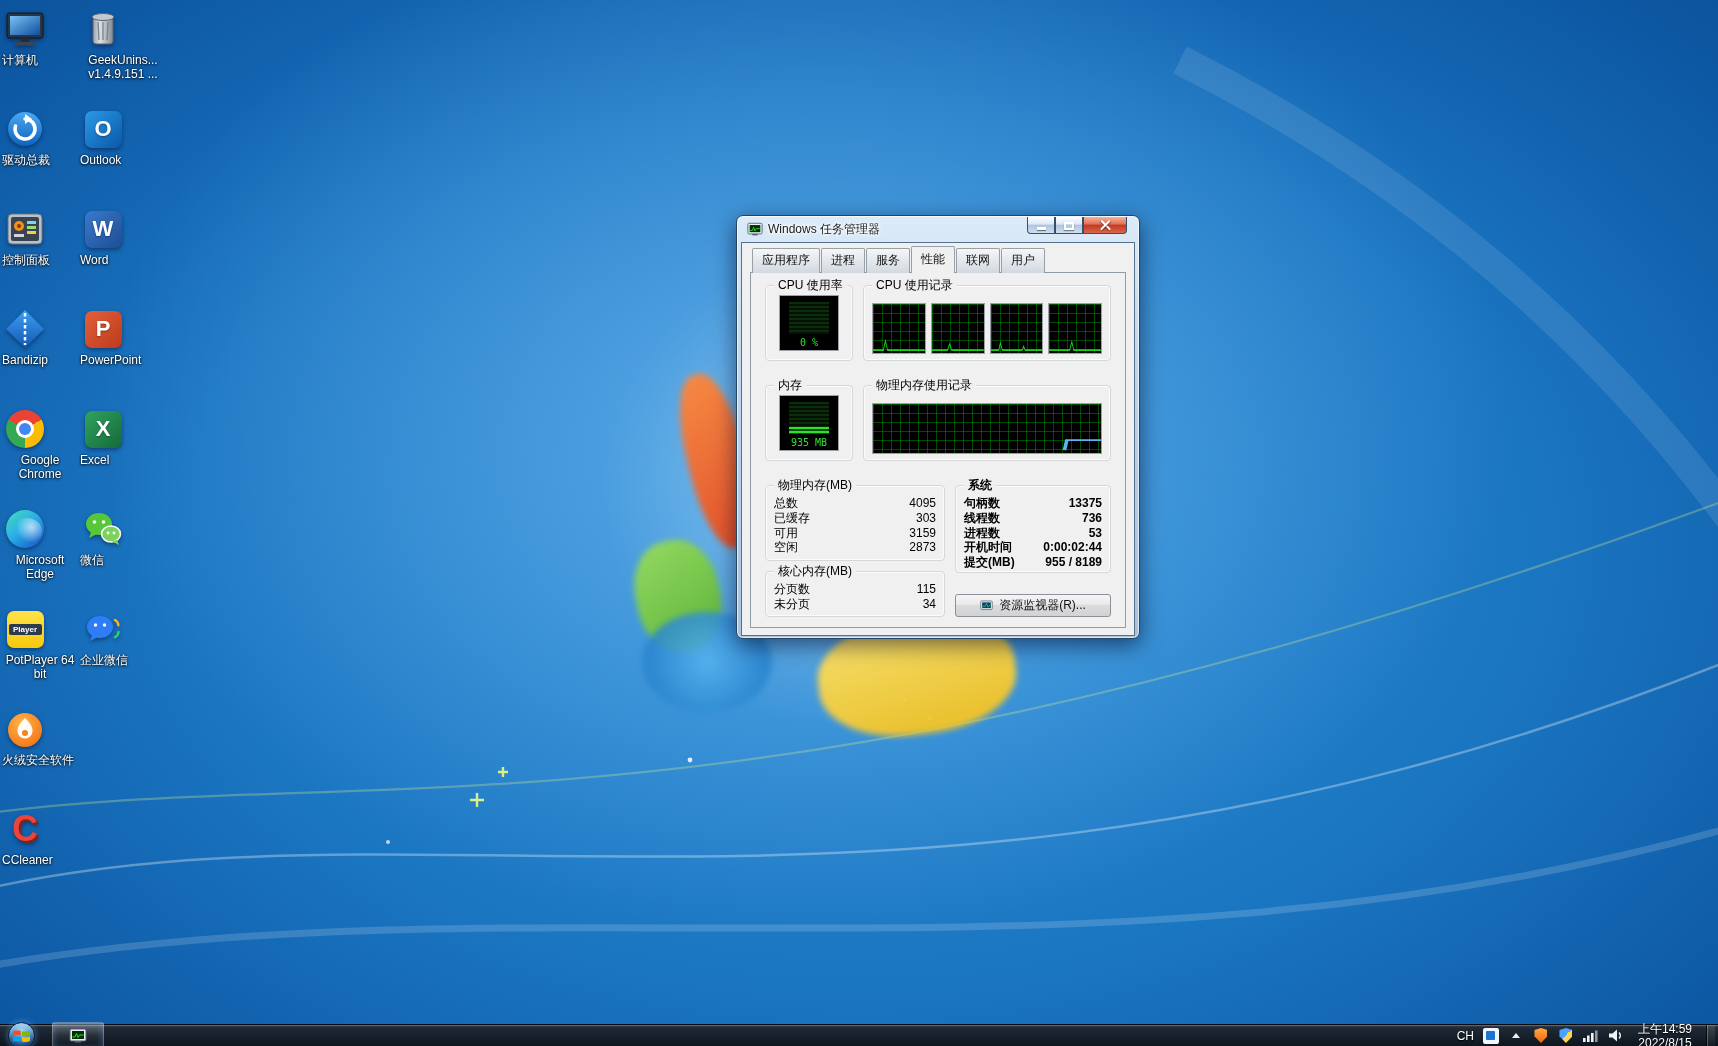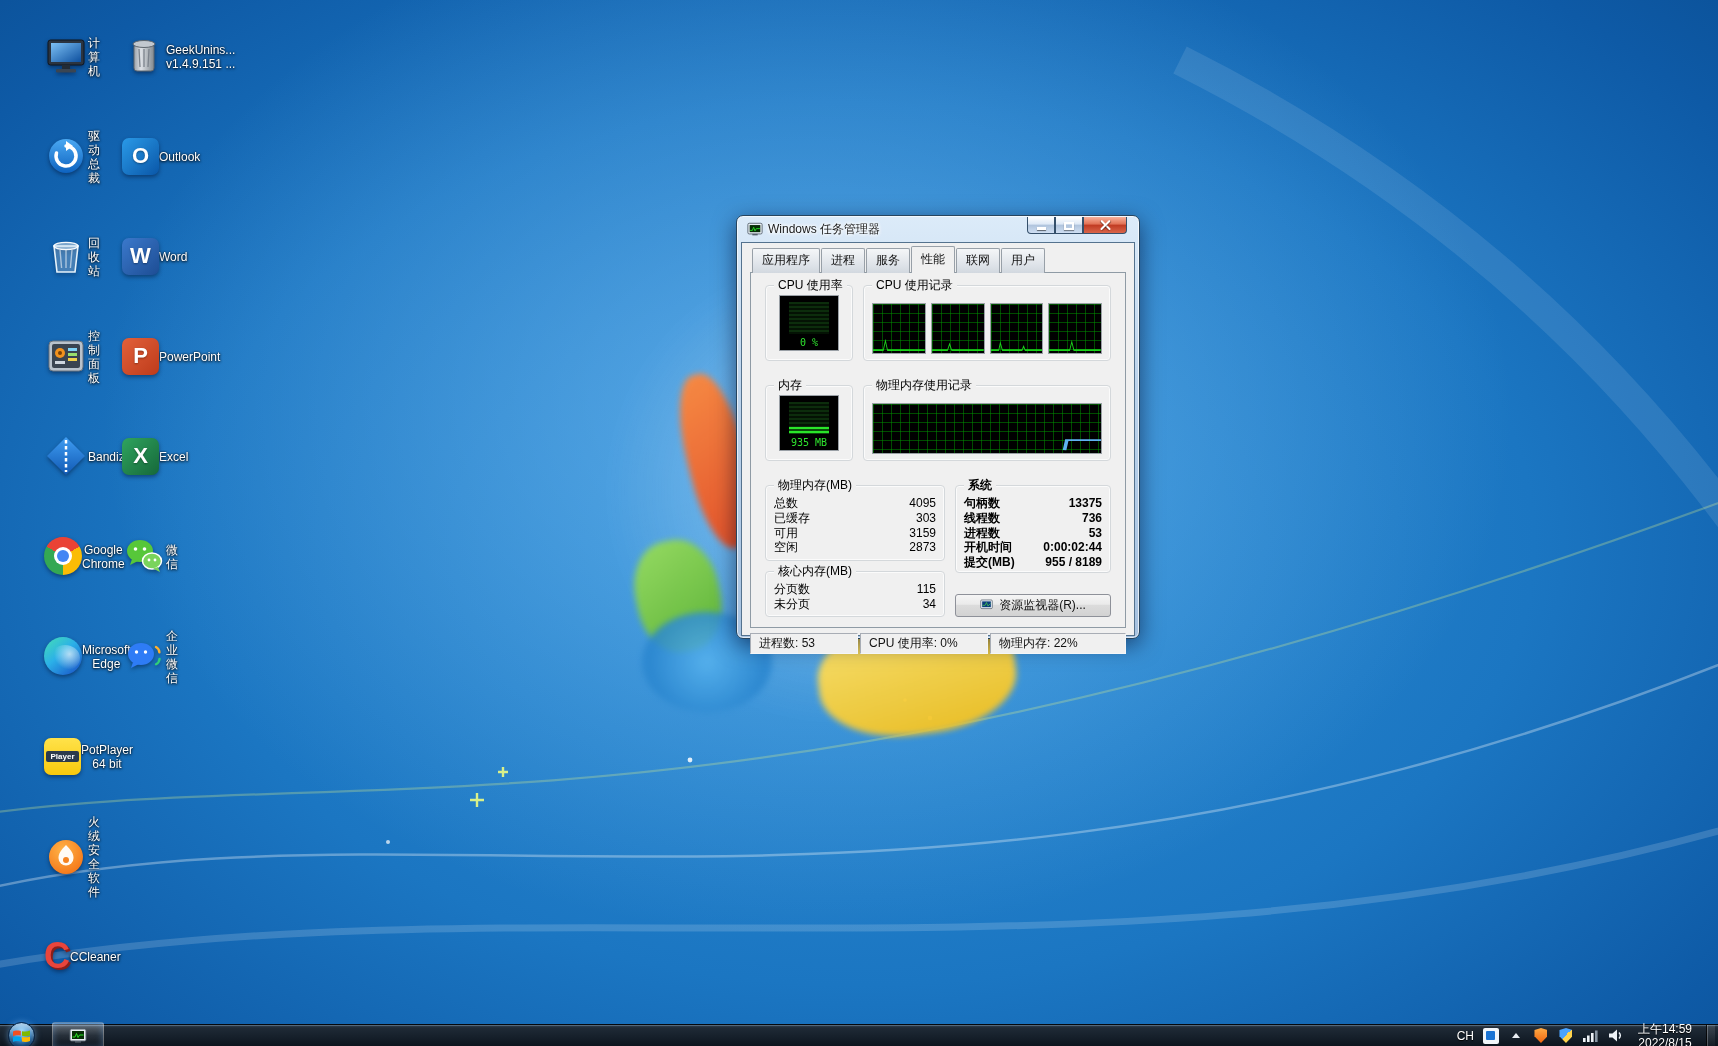--- a/index.html
+++ b/index.html
@@ -17,21 +17,21 @@
   .fb-red    { left:688px; top:372px; width:58px;  height:178px; background:linear-gradient(160deg,#ff8a3c,#e84a20); border-radius:45%; transform:rotate(-14deg); }
   .fb-green  { left:636px; top:540px; width:84px;  height:112px; background:linear-gradient(150deg,#9ade5c,#5cb32e); border-radius:45%; transform:rotate(-12deg); }
   .fb-blue   { left:642px; top:612px; width:130px; height:100px; background:radial-gradient(circle,#57b3ef,#2a86cf 70%); border-radius:50%; opacity:.85; }
   .fb-yellow { left:818px; top:618px; width:198px; height:116px; background:linear-gradient(170deg,#ffe36a,#f3c01c); border-radius:45%; transform:rotate(-7deg); }
   .fb-glow   { left:560px; top:260px; width:560px; height:460px; background:radial-gradient(circle, rgba(255,255,255,.30), rgba(255,255,255,0) 65%); border-radius:50%; filter:blur(10px); }
 
   
   .icon-col { position:absolute; top:6px; z-index:10; display:flex; flex-direction:column; }
   #col1 { left:2px;  width:76px; }
   #col2 { left:80px; width:88px; }
-  .cell { height:100px; display:flex; flex-direction:row; align-items:center; cursor:default;margin-left:42px; }
+  .cell { height:100px; display:flex; flex-direction:column; align-items:flex-start; cursor:default; }
   .ico  { width:46px; height:46px; display:flex; align-items:center; justify-content:center;
           position:relative; filter:drop-shadow(0 2px 2px rgba(0,10,40,.45)); }
   .lbl  { margin-top:1px; font-size:12px; line-height:14px; color:#fff; text-align:center;
           max-width:86px; text-shadow:0 1px 3px rgba(0,0,0,.95),0 0 2px rgba(0,0,0,.8); }
 
   .tile { width:37px; height:37px; border-radius:7px; display:flex; align-items:center; justify-content:center; }
   .tile span { color:#fff; font-weight:bold; font-size:22px; text-shadow:0 1px 2px rgba(0,0,0,.35); }
   .t-outlook { background:linear-gradient(135deg,#2a9ae8,#0a57a8); }
   .t-word    { background:linear-gradient(135deg,#3b79cc,#1d4d94); }
   .t-ppt     { background:linear-gradient(135deg,#e2603a,#bd3b1b); }
@@ -220,30 +220,20 @@
               </linearGradient>
             </defs>
           <circle cx="22" cy="22" r="17" fill="url(#gdrv)"></circle>
           <path d="M22 12 a10 10 0 1 1 -9.5 7" fill="none" stroke="#fff" stroke-width="3.5" stroke-linecap="round"></path>
           <polygon points="22,7 29,12 22,17" fill="#fff"></polygon>
         </svg>
       </div>
       <div class="lbl">驱动总裁</div>
     </div>
 
-    <div class="cell">
-      <div class="ico">
-        <svg width="44" height="44" viewBox="0 0 44 44">
-          <path d="M10 12 h24 l-3 26 h-18 z" fill="rgba(205,232,255,.28)" stroke="rgba(240,250,255,.95)" stroke-width="1.6"></path>
-          <ellipse cx="22" cy="12" rx="12" ry="3.6" fill="rgba(230,245,255,.5)" stroke="rgba(255,255,255,.95)" stroke-width="1.4"></ellipse>
-          <path d="M16 16 l1.6 18 M22 16 v18 M28 16 l-1.6 18" stroke="rgba(255,255,255,.55)" stroke-width="1.4" fill="none"></path>
-        </svg>
-      </div>
-      <div class="lbl">回收站</div>
-    </div>
 
     <div class="cell">
       <div class="ico">
         <svg width="44" height="44" viewBox="0 0 44 44">
           <rect x="5" y="7" width="34" height="30" rx="4" fill="#b9c2cb" stroke="#69737e"></rect>
           <rect x="8" y="10" width="28" height="24" rx="2" fill="#3a4450"></rect>
           <circle cx="16" cy="19" r="5" fill="#f2921d"></circle>
             <circle cx="16" cy="19" r="2" fill="#7a4206"></circle>
           <rect x="24" y="14" width="9" height="3" fill="#7fd3f7"></rect>
           <rect x="24" y="19" width="9" height="3" fill="#9ae06c"></rect>
@@ -573,25 +563,20 @@
                     <rect x="3" y="3" width="12" height="8" fill="#0b3e7a"></rect>
                     <polyline points="3.5,8.5 7,8.5 9,4.5 11,9.5 14.5,6" stroke="#4ad14a" stroke-width="1" fill="none"></polyline>
                   </svg>
                   <span>资源监视器(R)...</span>
                 </div>
               </div>
             </div>
           </div>
         </div>
 
-        <div class="statusbar">
-          <div class="sb sb1">进程数: 53</div>
-          <div class="sb sb2">CPU 使用率: 0%</div>
-          <div class="sb sb3">物理内存: 22%</div>
-        </div>
       </div>
     </div>
   </div>
 
   <div id="taskbar">
     <div class="start">
       <div class="orb">
         <svg width="17" height="14" viewBox="0 0 17 14">
           <path d="M0 2.6 C2 1.6 4 1.2 7.8 2 V6.6 C4 5.9 2 6.2 0 7.2 Z" fill="#f25022"></path>
           <path d="M9 2.2 C12 2.8 14.5 2.6 17 1.6 V6.2 C14.5 7.2 12 7.4 9 6.8 Z" fill="#7fba00"></path>

